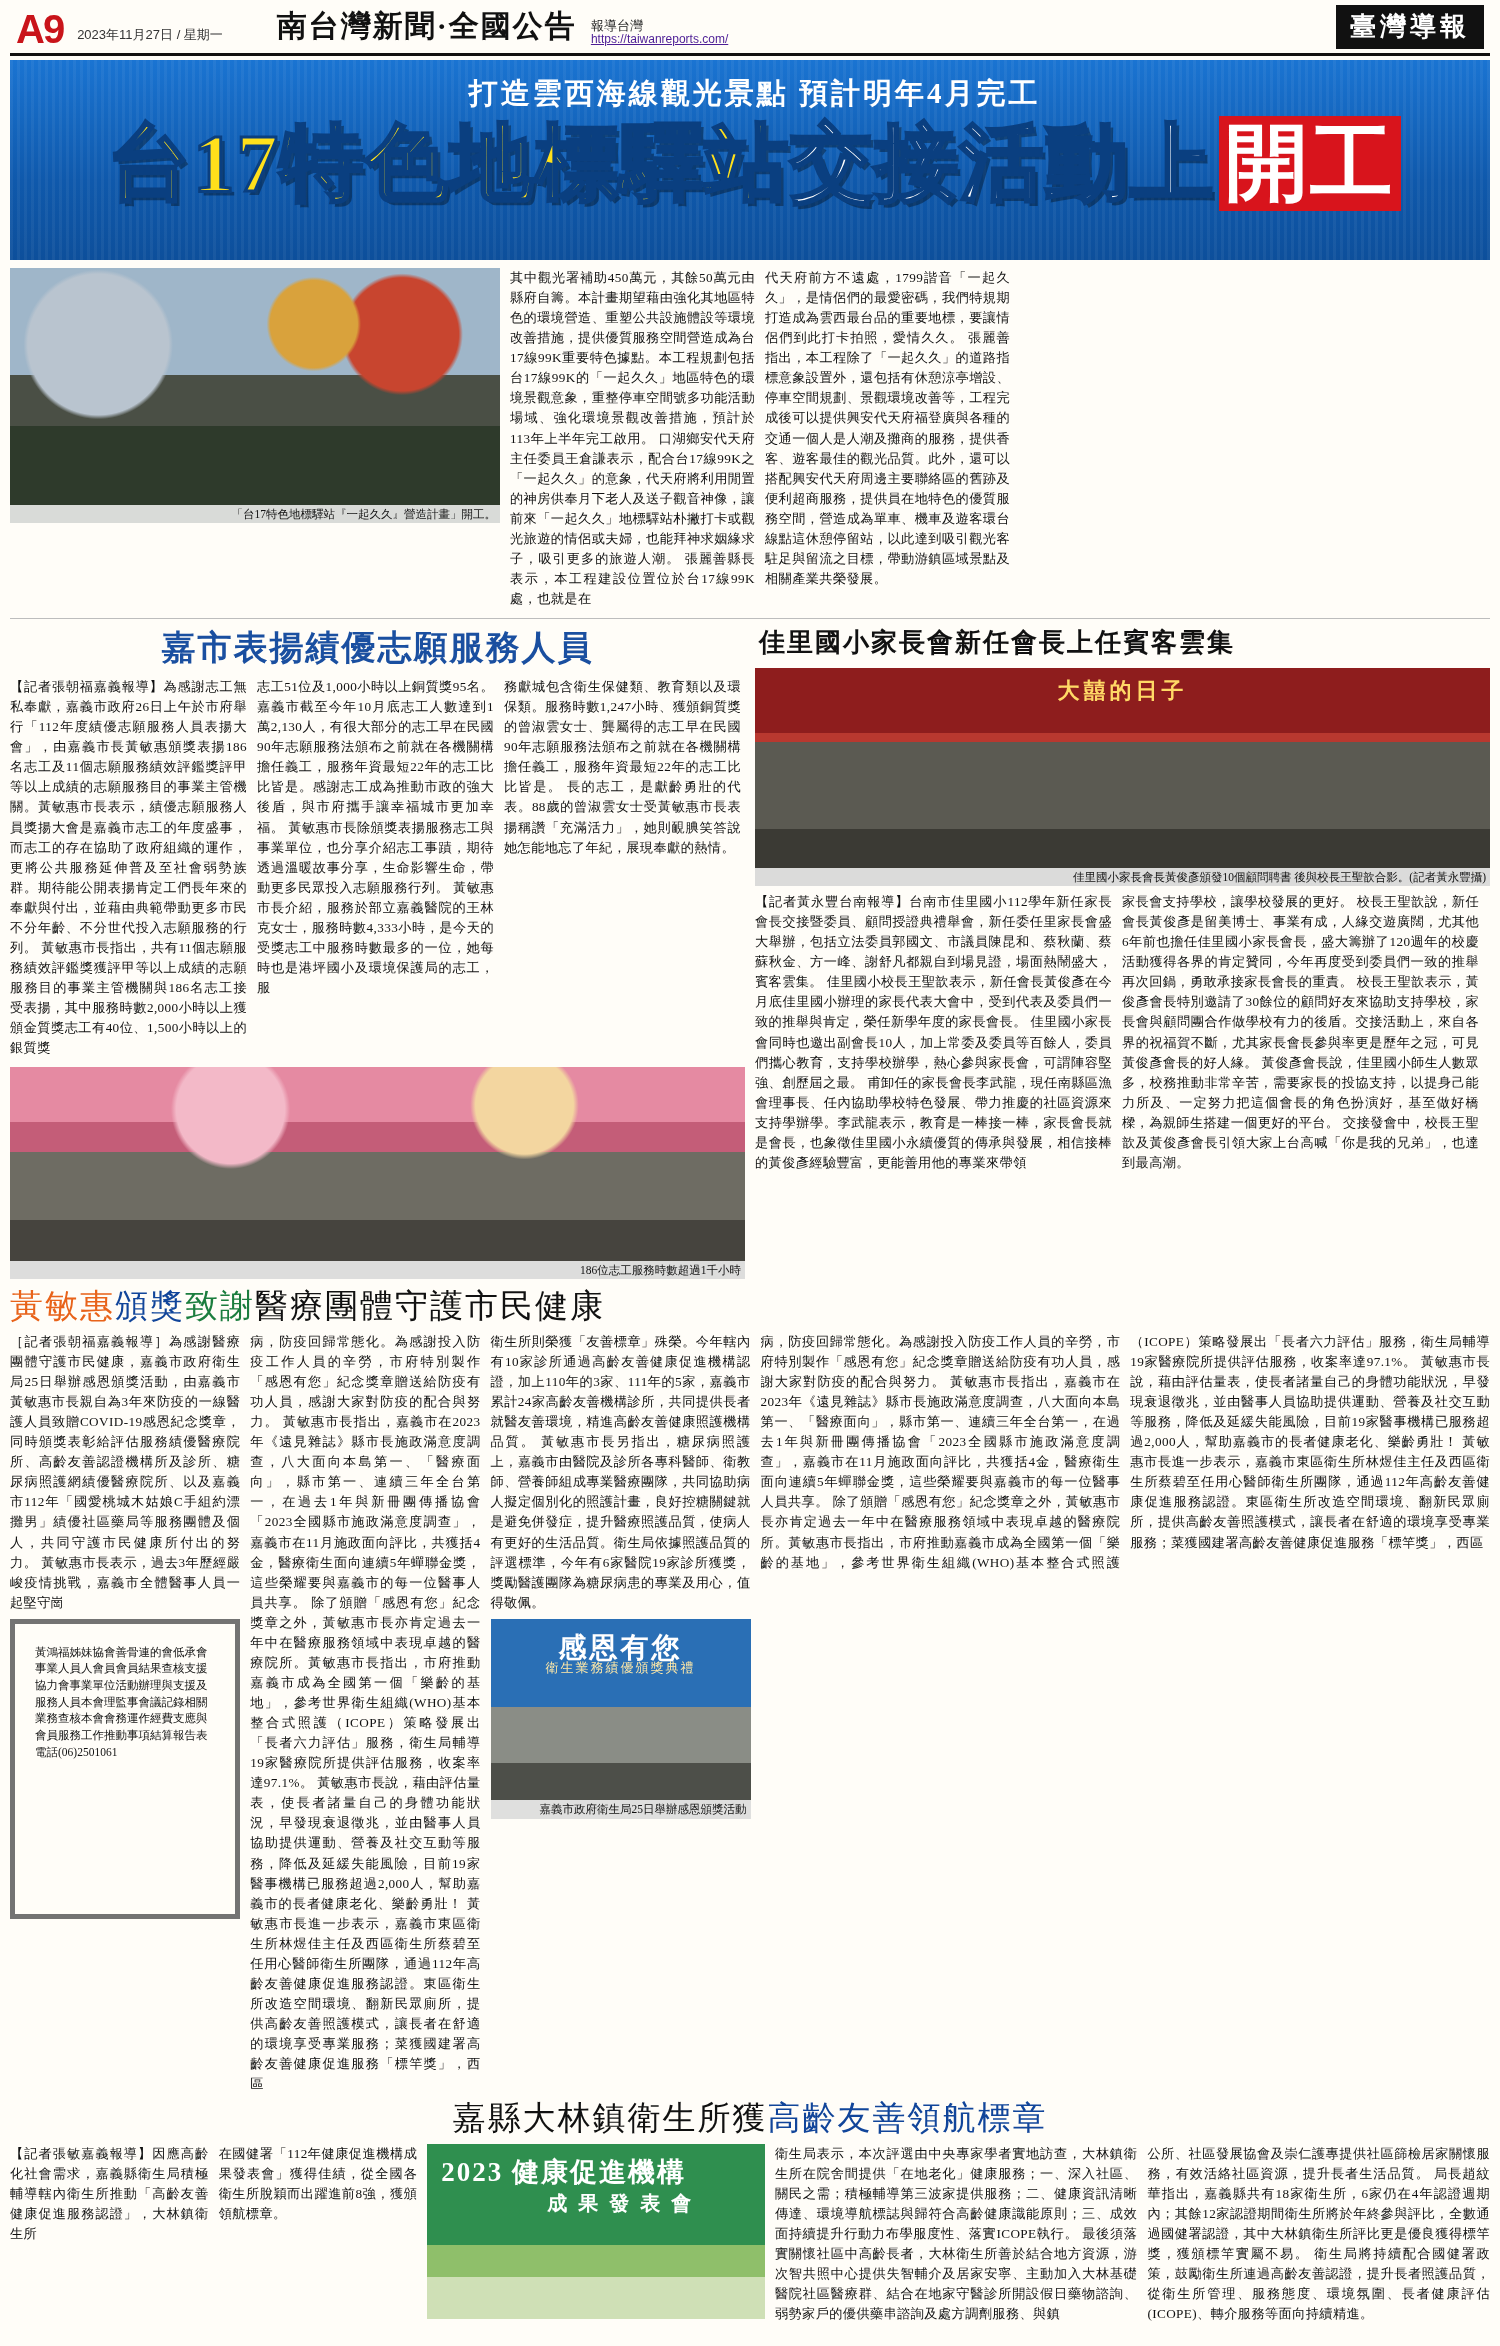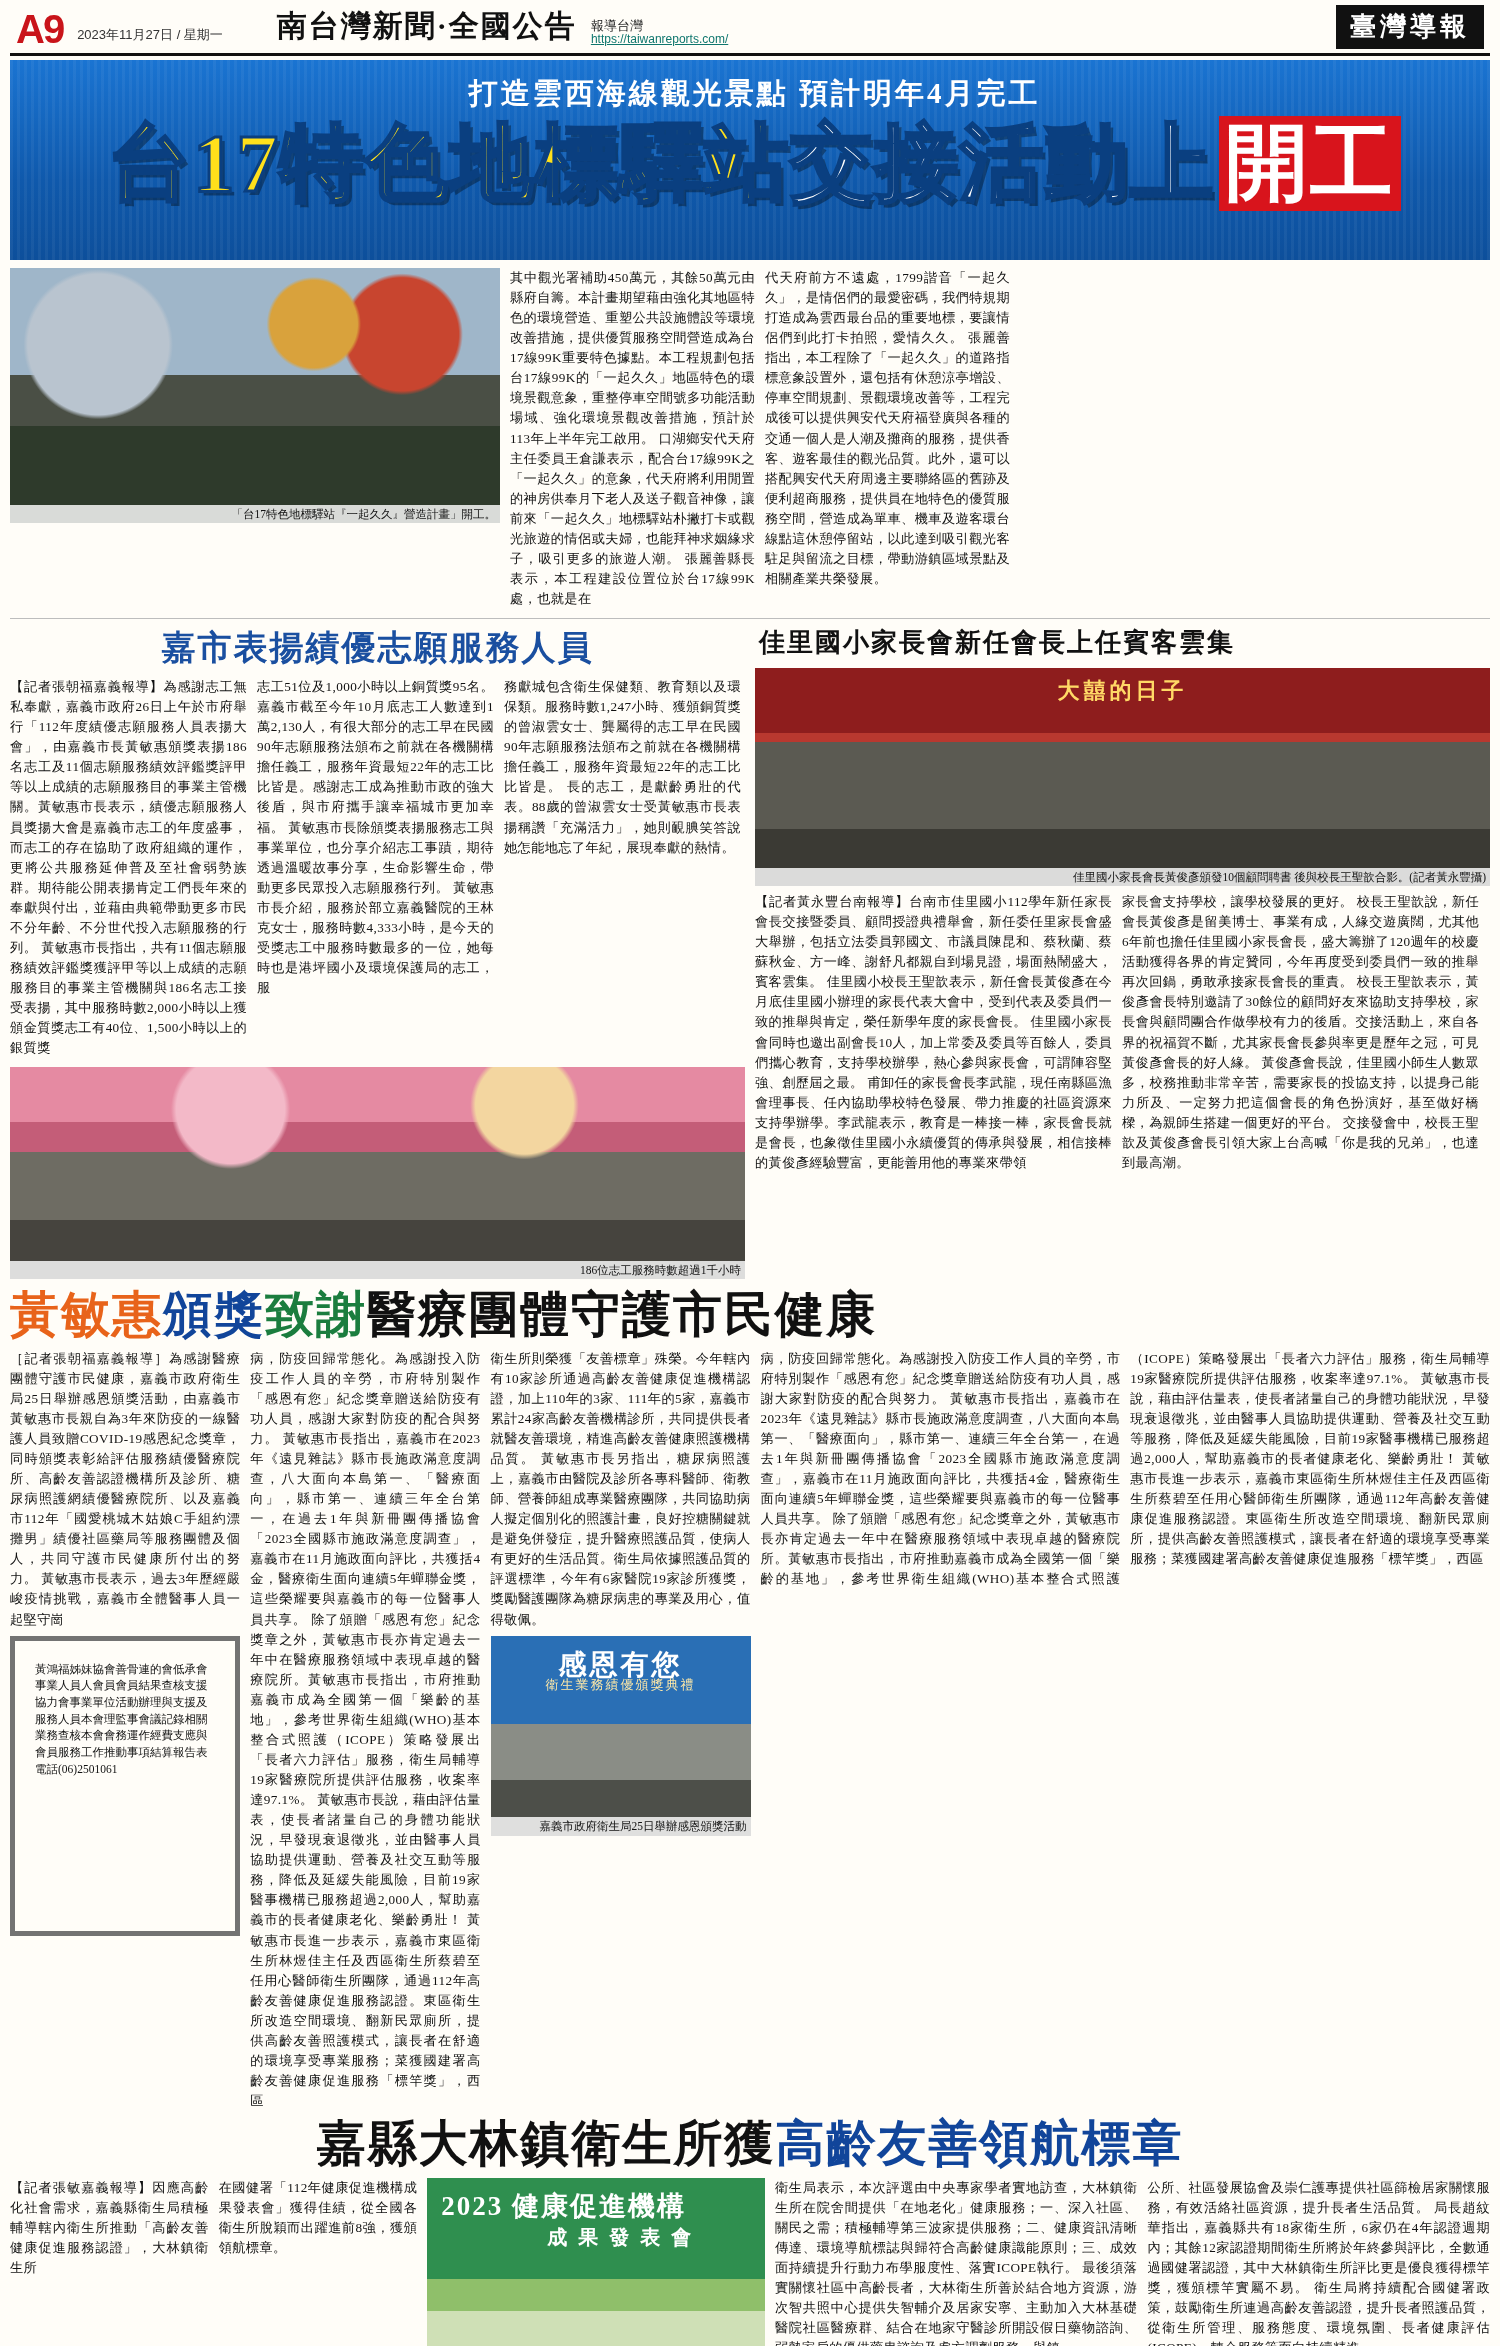--- a/index.html
+++ b/index.html
@@ -29,21 +29,21 @@
   .issue-date {
     font-family:"Liberation Sans", sans-serif;
     font-size:13px; color:#333; padding-bottom:5px;
   }
   .section-title {
     font-weight:bold; font-size:30px; letter-spacing:2px;
     padding-bottom:2px; margin-left:40px;
   }
   .site-block { padding-bottom:3px; line-height:1.1; }
   .site-block .t1 { font-size:13px; color:#222; font-family:"Liberation Sans", sans-serif;}
-  .site-block .t2 { font-size:12px; color:#0f766e; font-family:"Liberation Sans", sans-serif; text-decoration:underline;}
+  .site-block .t2 { font-size:12px; color:#4c1d95; font-family:"Liberation Sans", sans-serif; text-decoration:underline;}
   .brand {
     margin-left:auto;
     background:#111; color:#fff;
     font-size:26px; font-weight:bold; letter-spacing:4px;
     padding:4px 14px 5px 14px;
   }
 
   
   .lead-banner {
     position:relative;
@@ -116,21 +116,21 @@
     color:#1a4fa0; font-weight:bold; font-size:34px;
     letter-spacing:2px; text-align:center;
   }
   .h-plain { font-weight:bold; font-size:26px; letter-spacing:2px; }
 
   .rule { border-top:1px solid #bdbdbd; margin:6px 0; }
 
   
   .hl-row { margin:10px 0 8px 0; display:flex; align-items:center; }
   .hl-big {
-    font-size:49px; font-weight:bold; letter-spacing:2px; line-height:1.05;text-align:center;
+    font-size:33px; font-weight:normal; letter-spacing:2px; line-height:1.05;text-align:center;
   }
   .hl-big .o { color:#e8631a; }
   .hl-big .b { color:#11459a; }
   .hl-big .g { color:#1b7d3e; }
   .hl-big .k { color:#111; }
 
   
   .cols { display:flex; gap:10px; }
 
   .small-ad {

